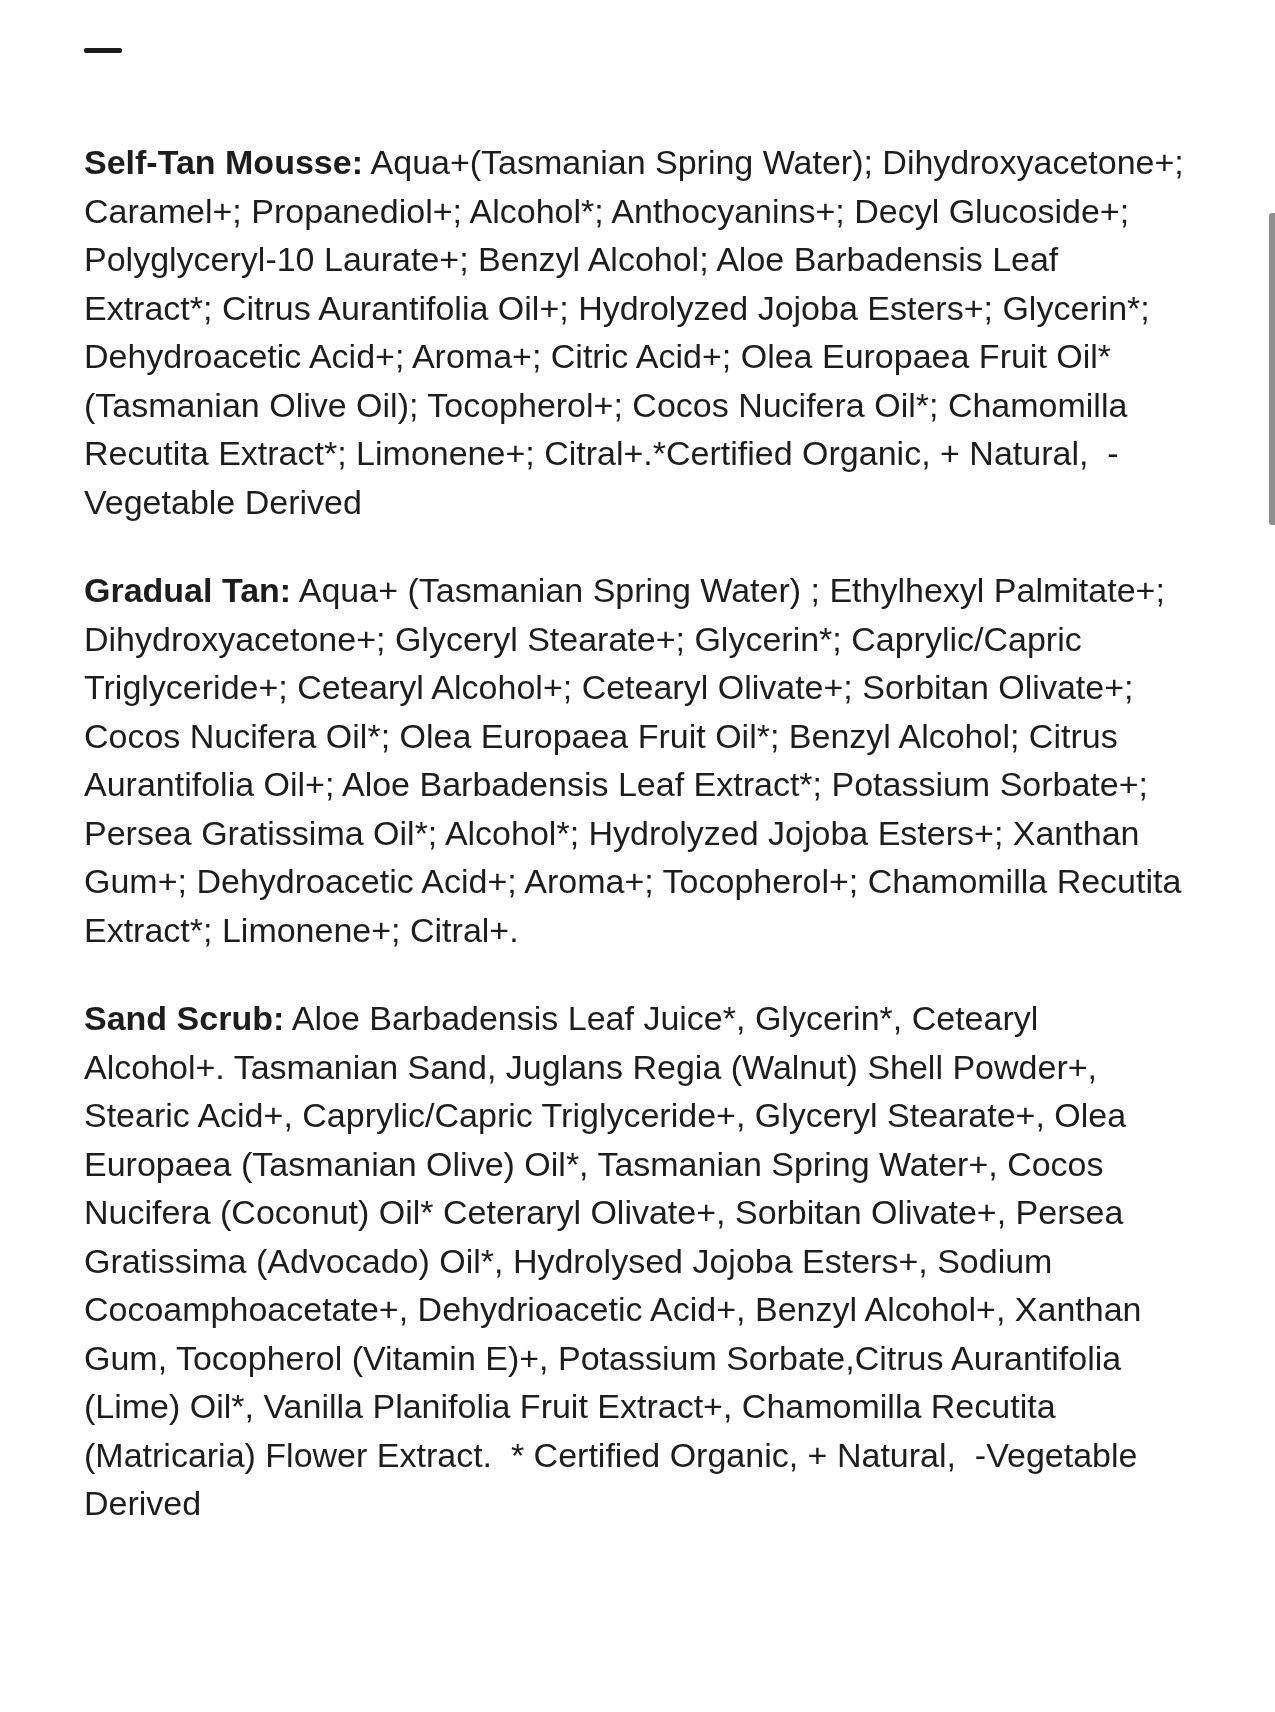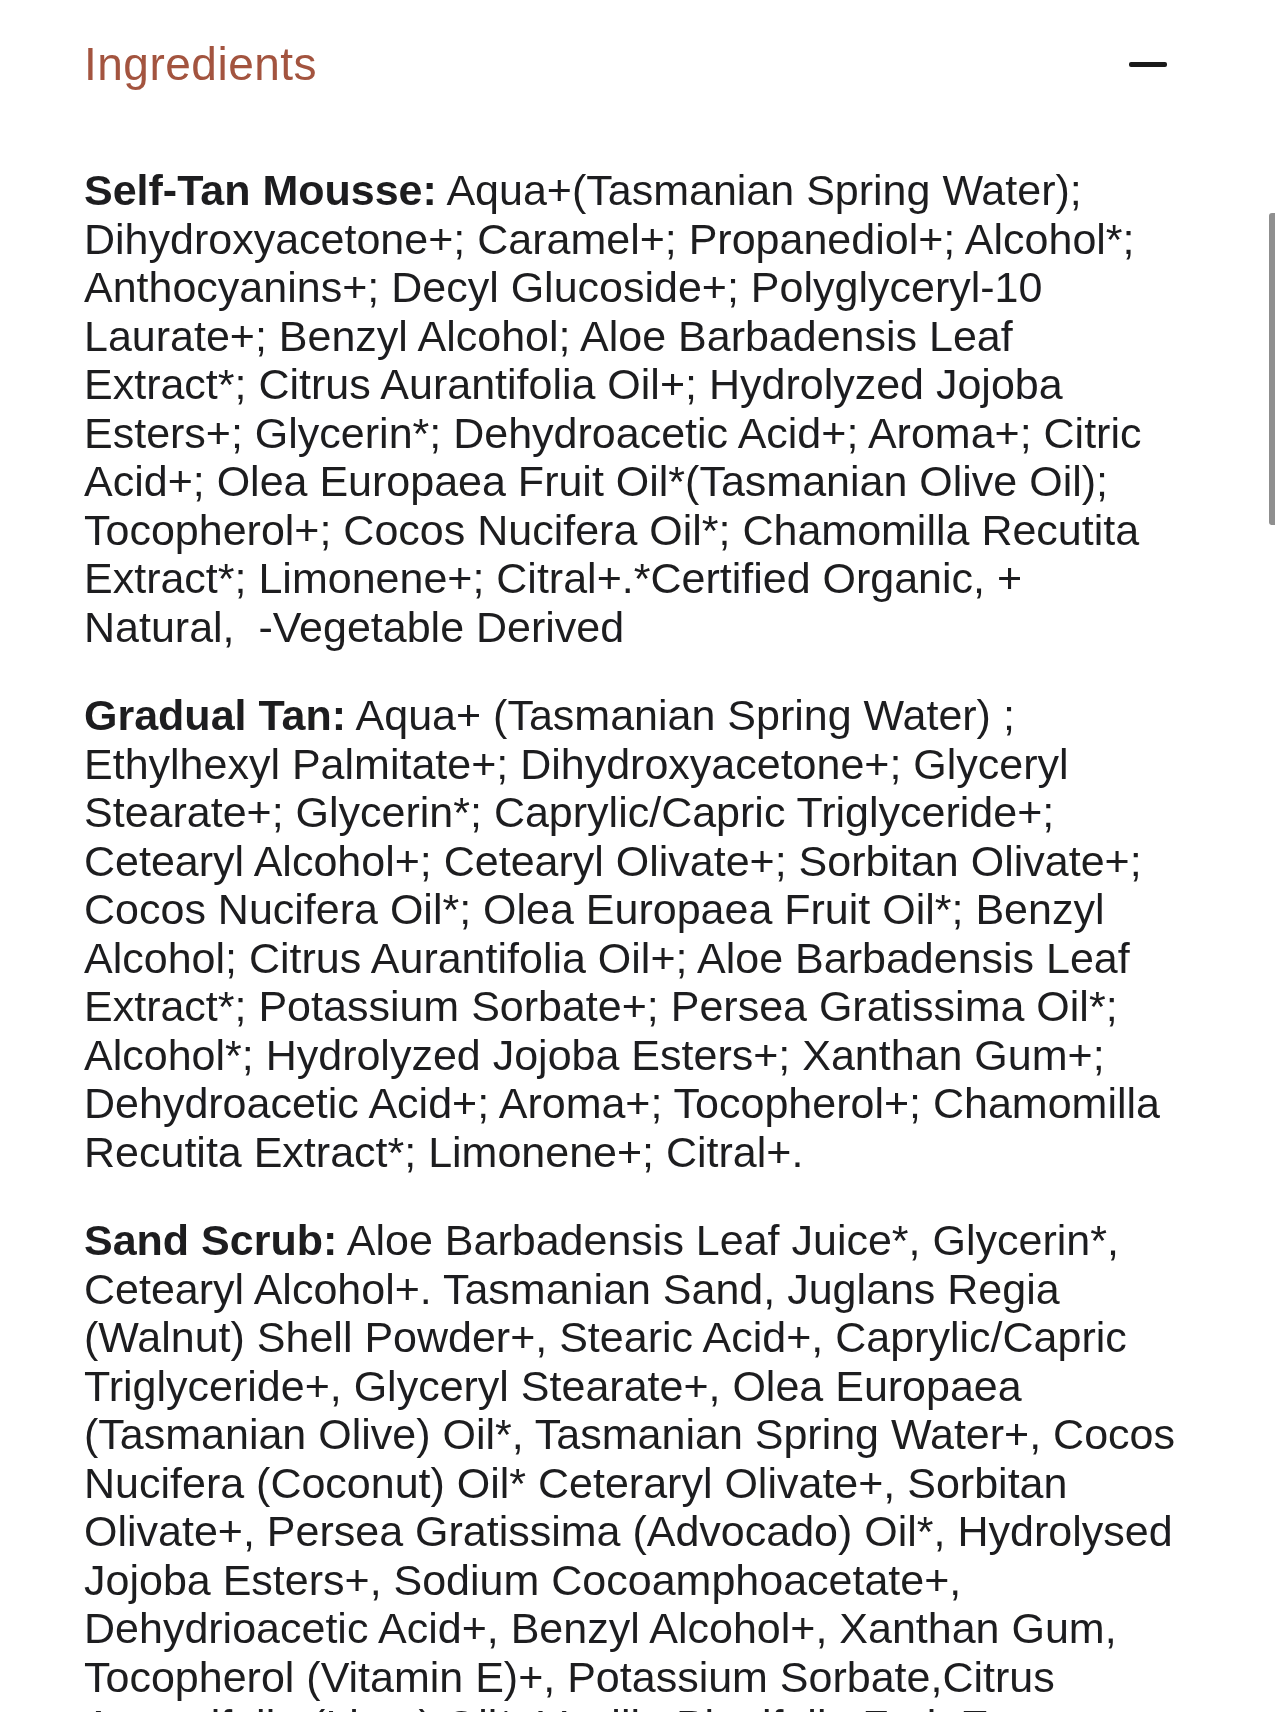--- a/index.html
+++ b/index.html
@@ -49,21 +49,21 @@
     height:5px;
     background:var(--icon);
     border-radius:2px;
   }
   .content{
     margin:75px 0 0 84px;
     width:1100px;
   }
   .ingredient-paragraph{
     margin:0 0 40px 0;
-    font-size:43px;
+    font-size:34px;
     line-height:48.5px;
     color:var(--body-text);
     white-space:pre-wrap;
   }
   .product-name{
     font-weight:700;
   }
   .scrollbar-thumb{
     position:absolute;
     top:213px;
@@ -73,21 +73,20 @@
     background:var(--scrollbar);
     border-radius:3px 0 0 3px;
   }
 </style>
 </head>
 <body>
 
 <div class="panel">
 
   <div class="accordion-header">
-    <h2 class="accordion-title">Ingredients</h2>
     <button class="collapse-btn" aria-label="Collapse section">
       <span class="minus-bar"></span>
     </button>
   </div>
 
   <div class="content">
 
     <p class="ingredient-paragraph"><strong class="product-name">Self-Tan Mousse:</strong><span> Aqua+(Tasmanian Spring Water); Dihydroxyacetone+; Caramel+; Propanediol+; Alcohol*; Anthocyanins+; Decyl Glucoside+; Polyglyceryl-10 Laurate+; Benzyl Alcohol; Aloe Barbadensis Leaf Extract*; Citrus Aurantifolia Oil+; Hydrolyzed Jojoba Esters+; Glycerin*; Dehydroacetic Acid+; Aroma+; Citric Acid+; Olea Europaea Fruit Oil*(Tasmanian Olive Oil); Tocopherol+; Cocos Nucifera Oil*; Chamomilla Recutita Extract*; Limonene+; Citral+.*Certified Organic, + Natural,  -Vegetable Derived</span></p>
 
     <p class="ingredient-paragraph"><strong class="product-name">Gradual Tan:</strong><span> Aqua+ (Tasmanian Spring Water) ; Ethylhexyl Palmitate+; Dihydroxyacetone+; Glyceryl Stearate+; Glycerin*; Caprylic/Capric Triglyceride+; Cetearyl Alcohol+; Cetearyl Olivate+; Sorbitan Olivate+; Cocos Nucifera Oil*; Olea Europaea Fruit Oil*; Benzyl Alcohol; Citrus Aurantifolia Oil+; Aloe Barbadensis Leaf Extract*; Potassium Sorbate+; Persea Gratissima Oil*; Alcohol*; Hydrolyzed Jojoba Esters+; Xanthan Gum+; Dehydroacetic Acid+; Aroma+; Tocopherol+; Chamomilla Recutita Extract*; Limonene+; Citral+.</span></p>

